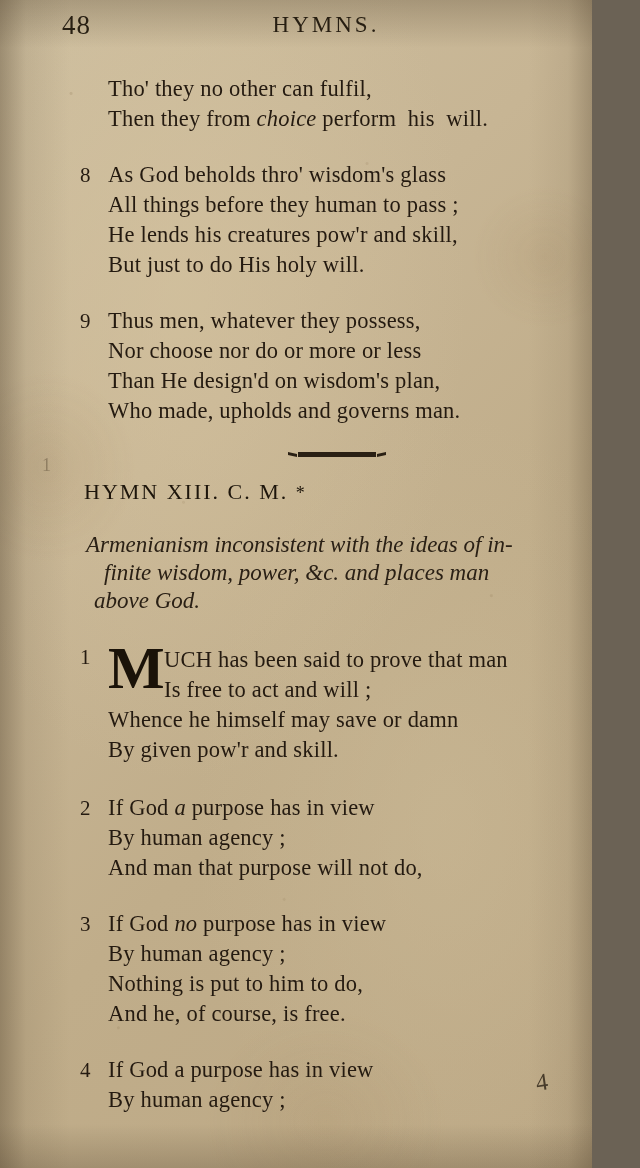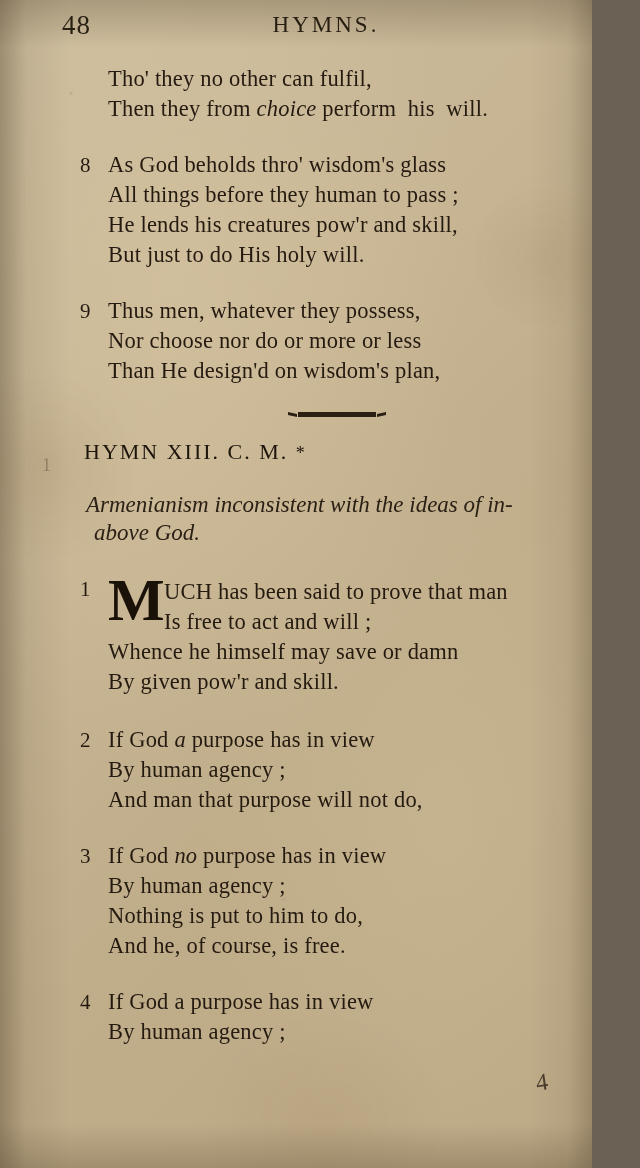--- a/index.html
+++ b/index.html
@@ -95,21 +95,21 @@
   .num {
     position: absolute;
     left: -28px;
     top: 0;
     font-size: 21px;
     color: #241a10;
   }
   .body {
     margin-left: 108px;
     margin-right: 26px;
-    margin-top: 18px;
+    margin-top: 28px;
   }
   .ital { font-style: italic; }
   .rule {
     width: 78px;
     height: 0;
     margin: 8px auto 22px auto;
     border-top: 5px solid #2a2014;
     position: relative;
   }
   .rule:before, .rule:after {
@@ -196,31 +196,33 @@
         <div class="line blur"><span class="num">8</span><span>As God beholds thro' wisdom's glass</span></div>
         <div class="line blur">All things before they human to pass ;</div>
         <div class="line blur">He lends his creatures pow'r and skill,</div>
         <div class="line blur">But just to do His holy will.</div>
       </div>
 
       <div class="stanza">
         <div class="line blur"><span class="num">9</span><span>Thus men, whatever they possess,</span></div>
         <div class="line blur">Nor choose nor do or more or less</div>
         <div class="line blur">Than He design'd on wisdom's plan,</div>
+        <div class="line blur">Who made, upholds and governs man.</div>
       </div>
 
       <div class="rule"></div>
 
       <div class="hymn-title blur">
         <span>HYMN XIII.   C. M.</span>
         <span class="star">*</span>
       </div>
 
       <div class="subject blur">
         <span class="l1">Armenianism inconsistent with the ideas of in-</span>
+        <span class="l2">finite wisdom,  power,  &amp;c. and places man</span>
         <span class="l3">above God.</span>
       </div>
 
       <div class="stanza dropcap-stanza">
         <span class="num">1</span>
         <span class="dropcap">M</span>
         <div class="line dc-l1 blur">UCH has been said to prove that man</div>
         <div class="line dc-l2 blur">Is free to act and will ;</div>
         <div class="line blur">Whence he himself may save or damn</div>
         <div class="line blur">By given pow'r and skill.</div>

